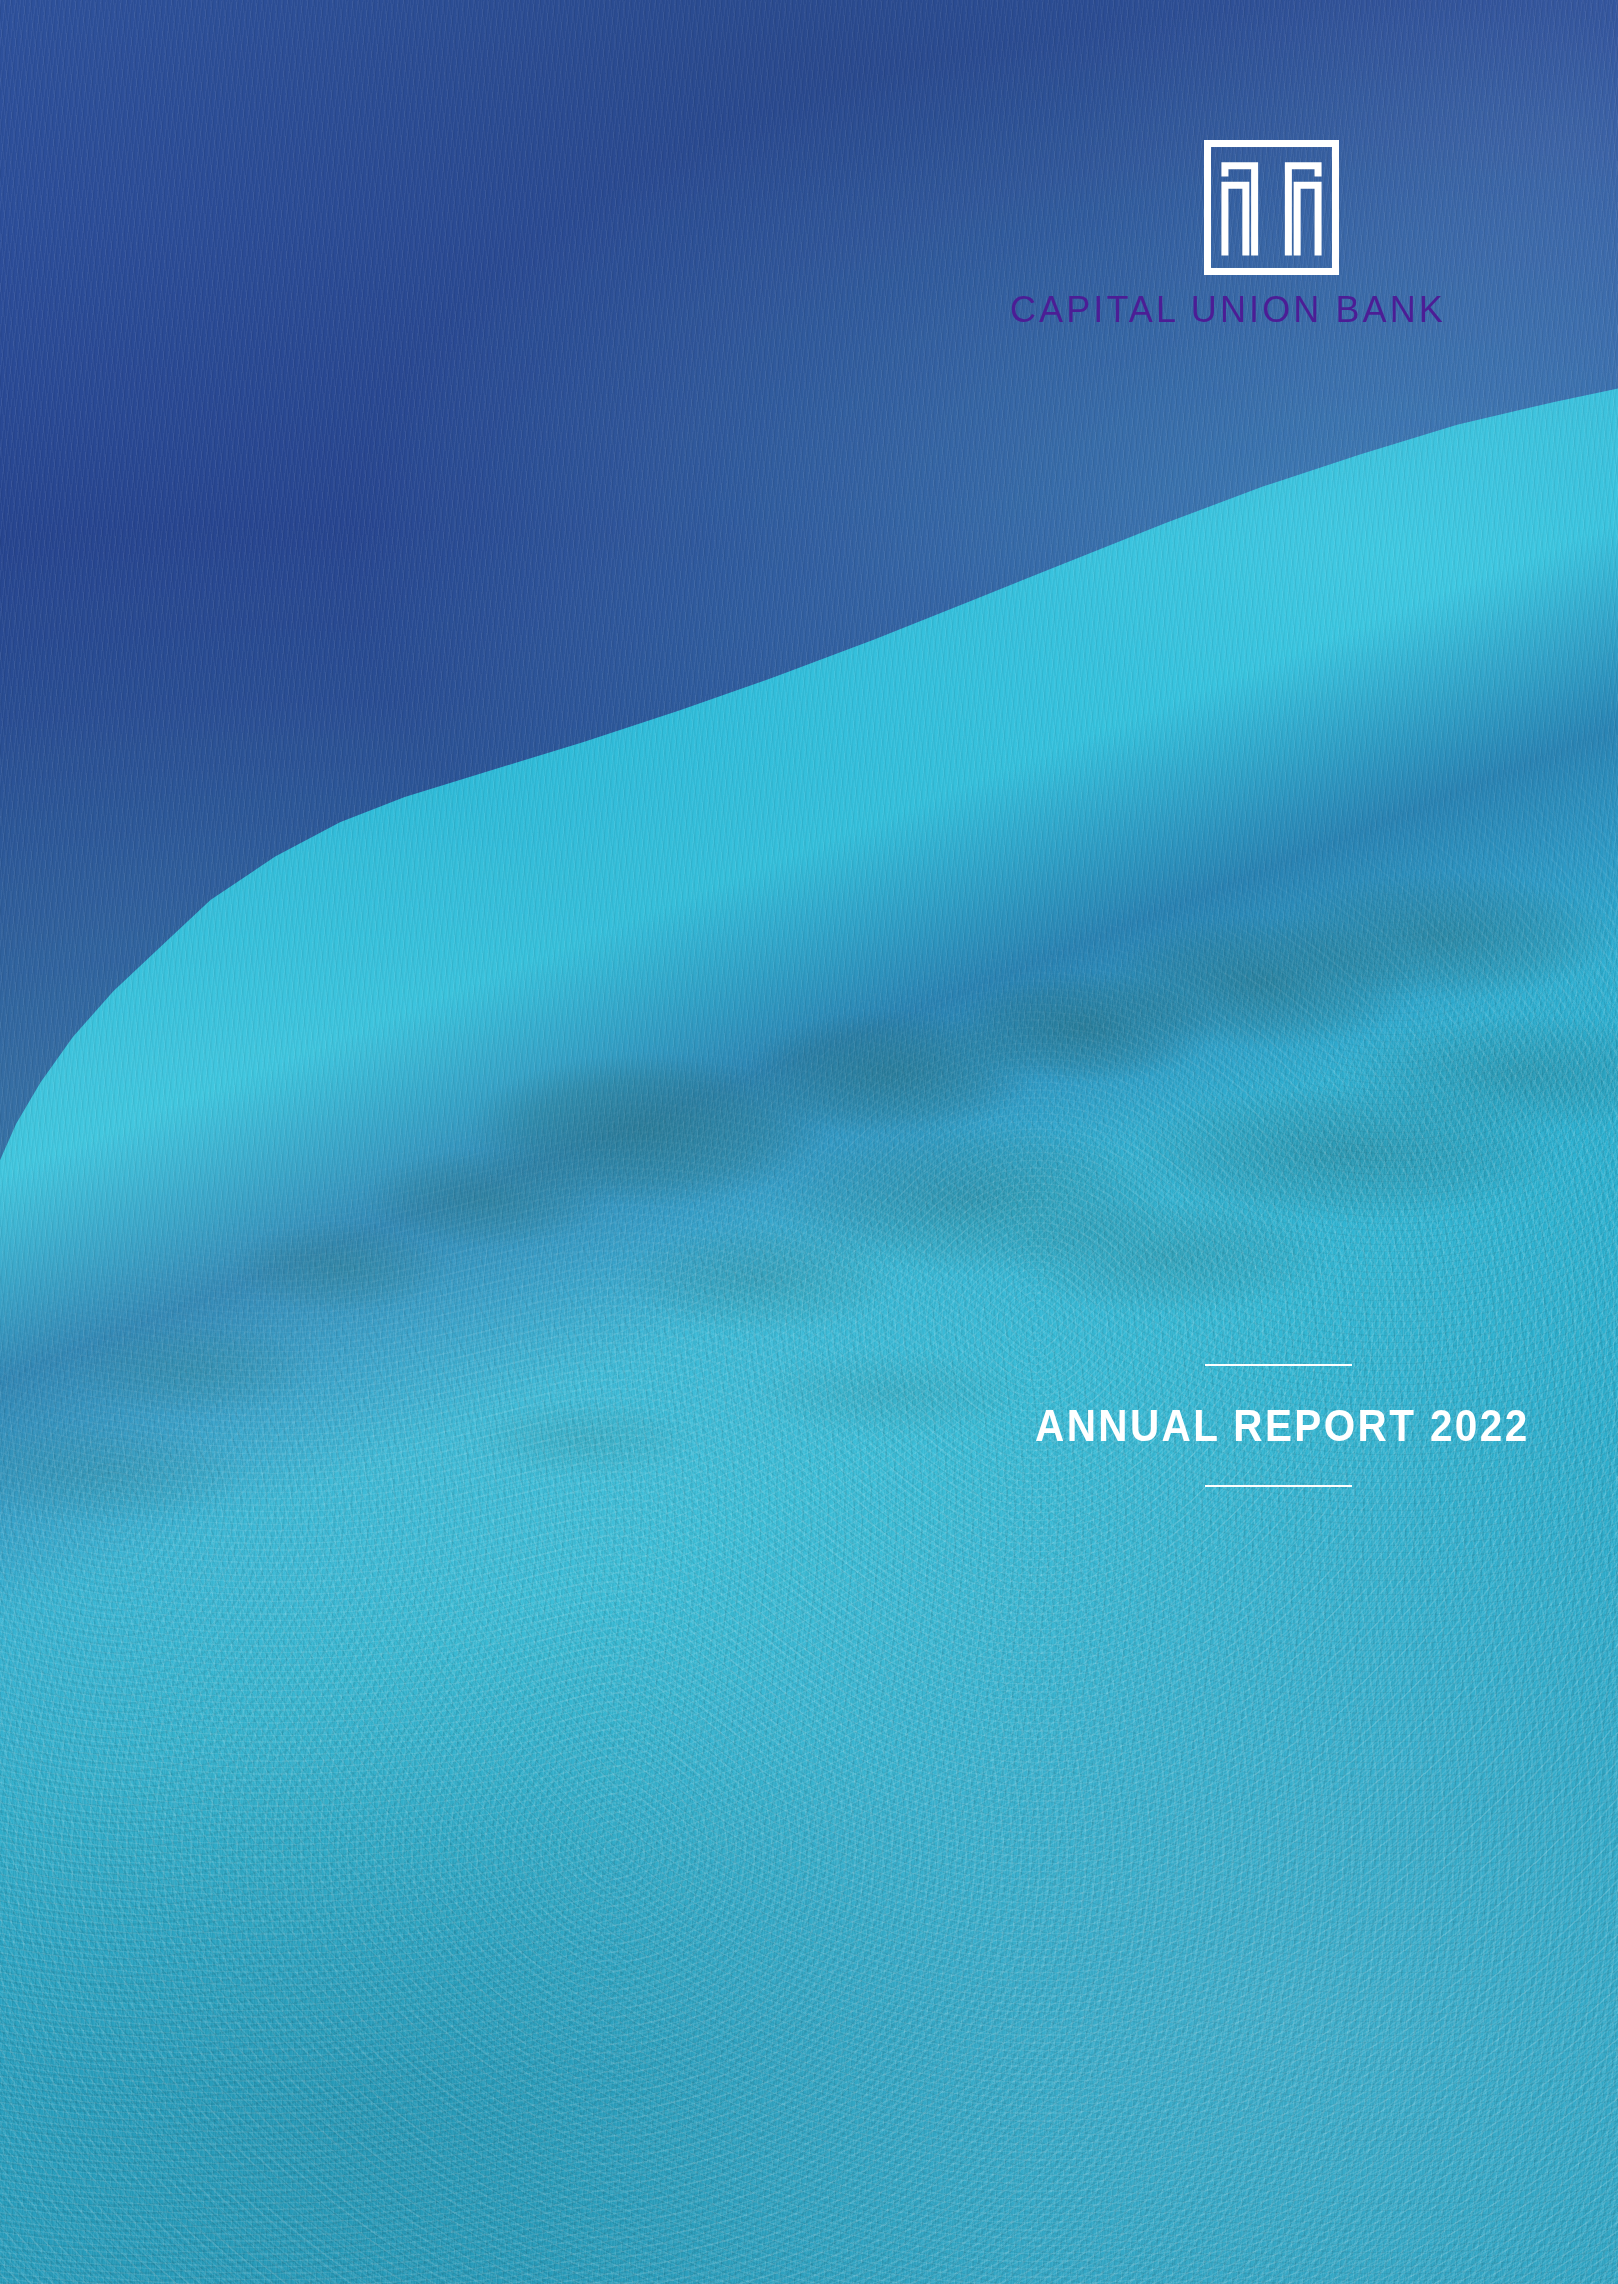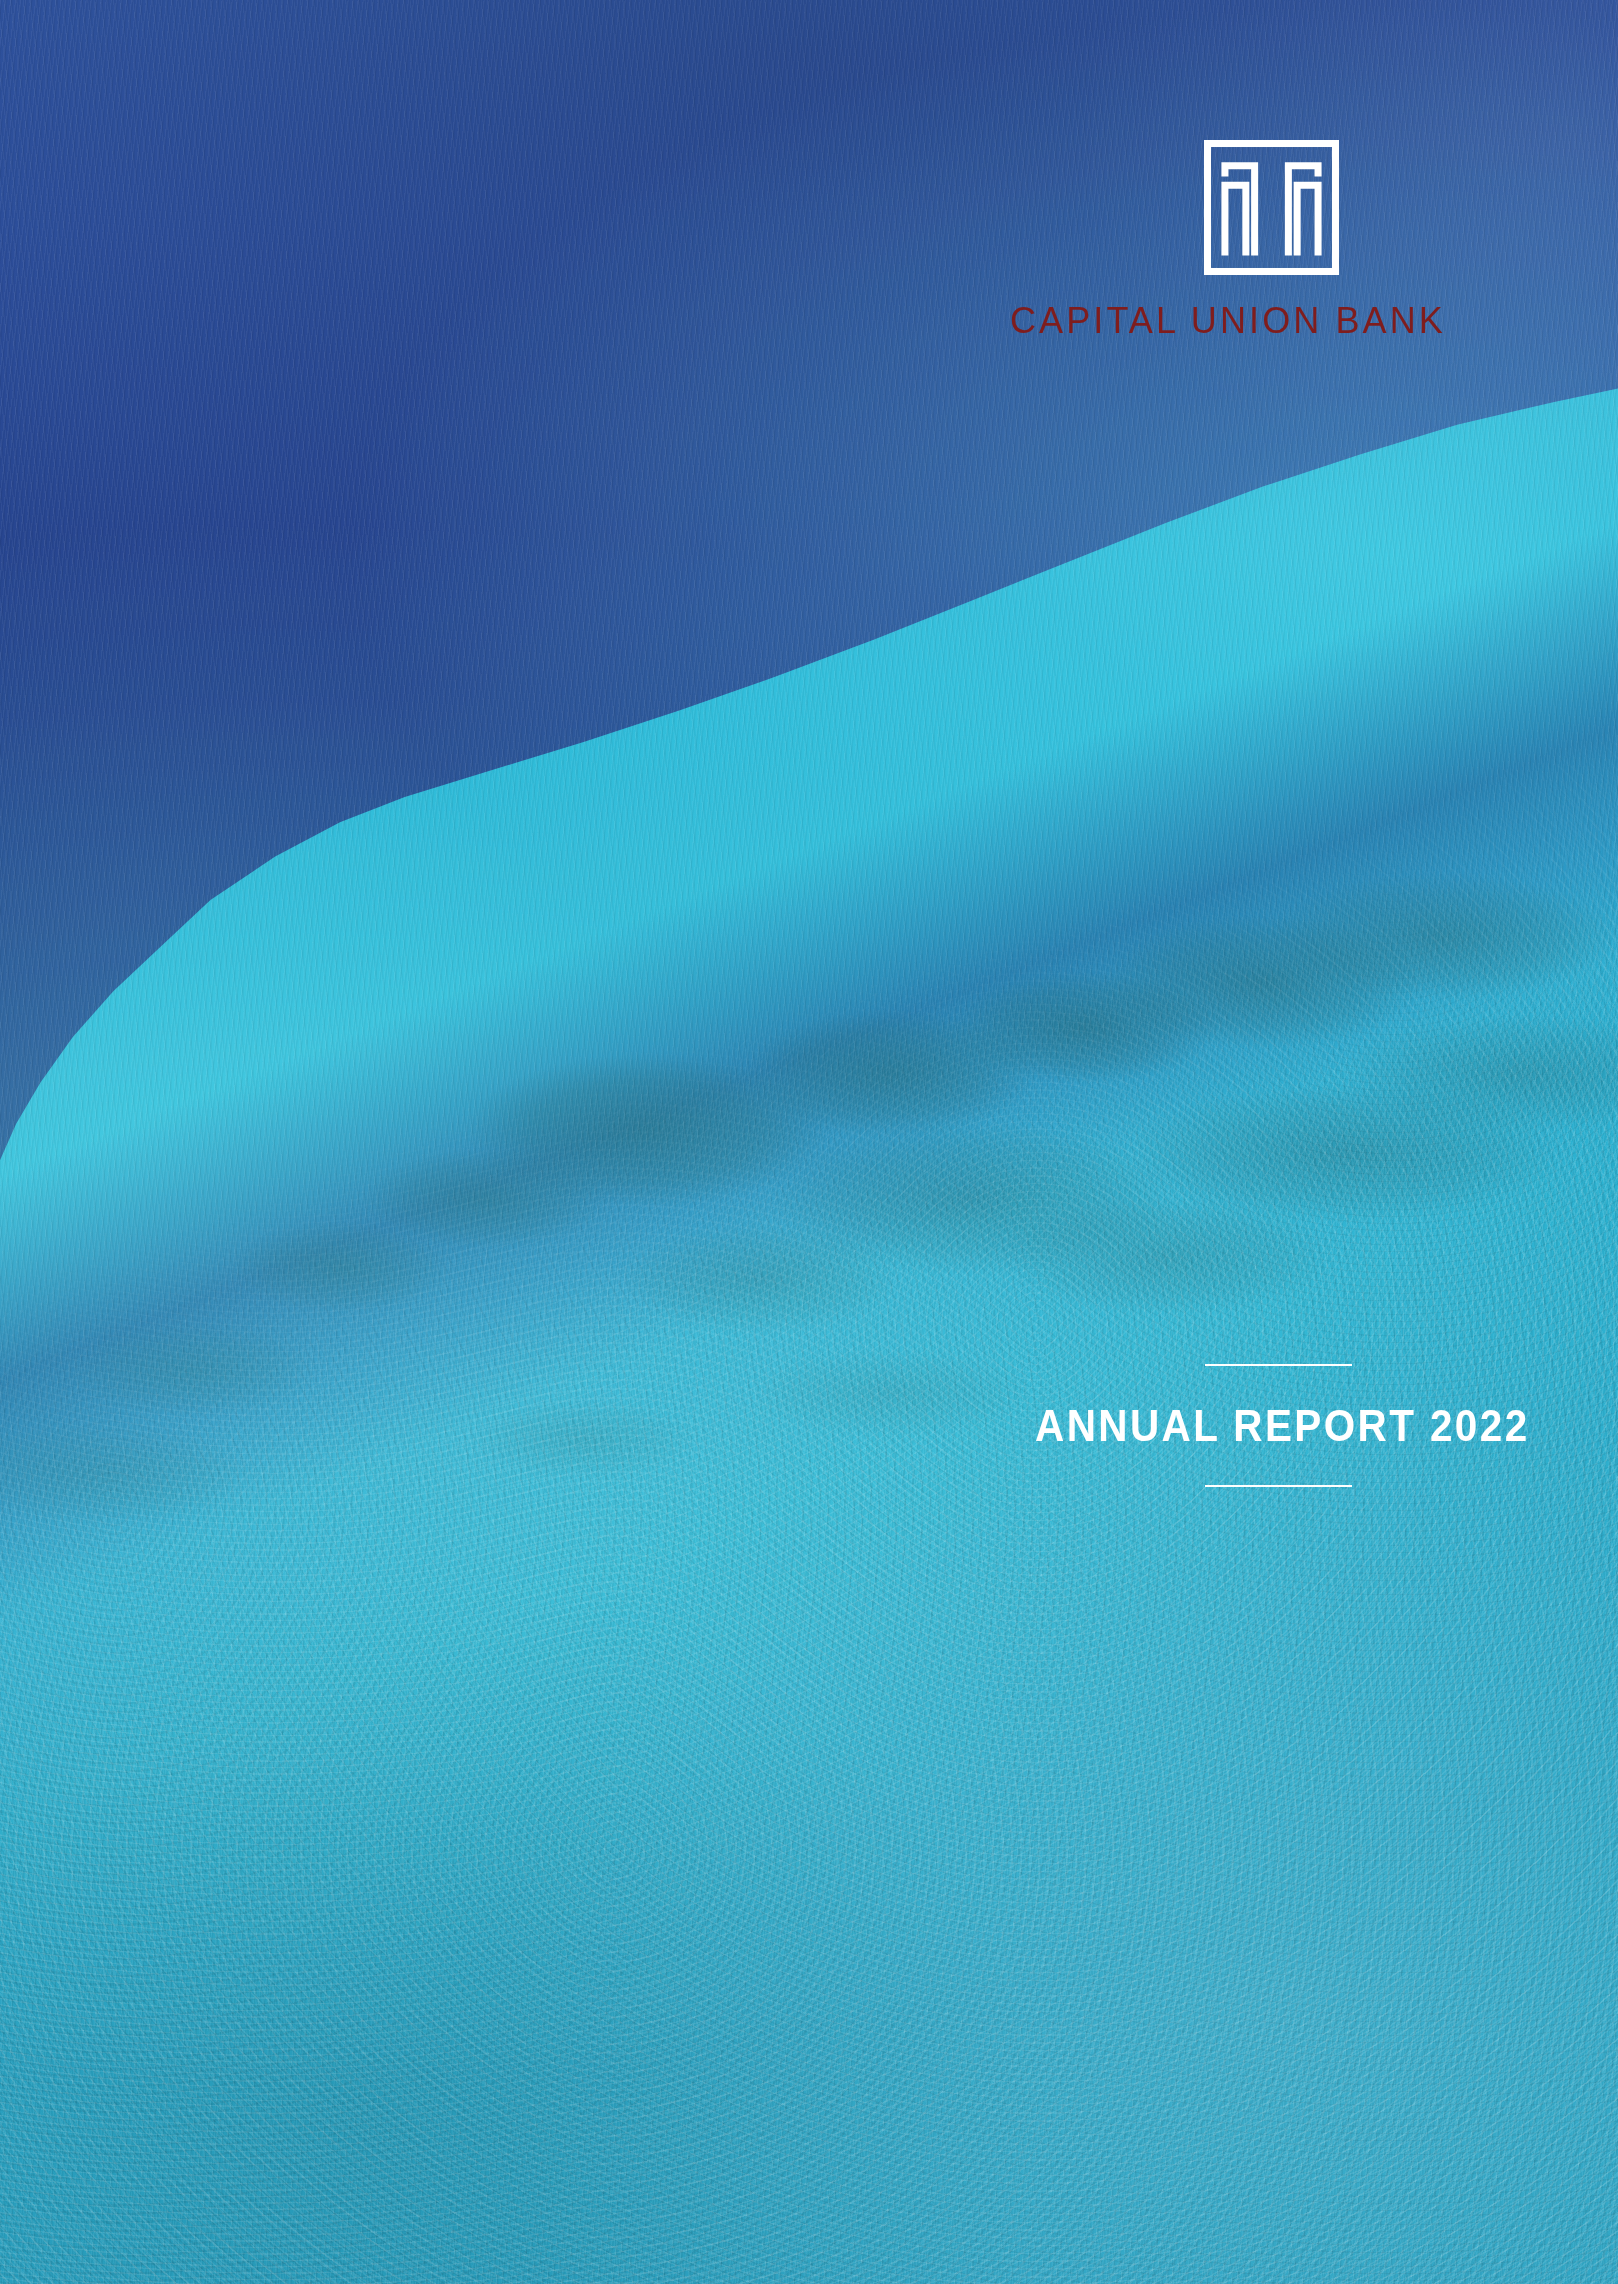--- a/index.html
+++ b/index.html
@@ -214,22 +214,22 @@
 
   #logo-mark {
     display: block;
     width: 135px;
     height: 135px;
     margin: 0 0 0 194px;
   }
 
   #wordmark {
     display: block;
-    margin-top: 28px;
-    color: #7f1d1d;
+    margin-top: 17px;
+    color: #4c1d95;
     font-family: "Liberation Sans", sans-serif;
     font-size: 36px;
     font-weight: 300;
     letter-spacing: 3.1px;
     white-space: nowrap;
     line-height: 1;
     text-align: left;
   }
 
   #title-block {

